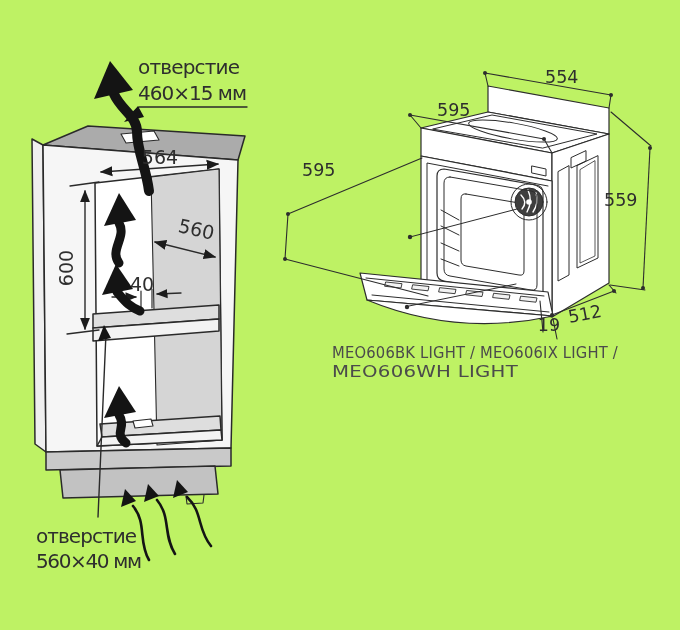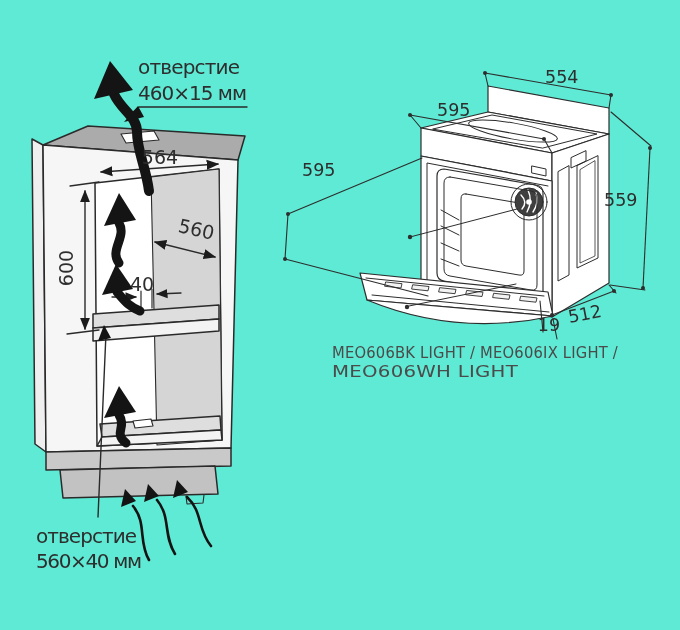--- a/index.html
+++ b/index.html
@@ -1,16 +1,16 @@
 <!DOCTYPE html>
 <html><head>
 <meta charset="utf-8">
 <style>
   html,body{margin:0;padding:0;background:#ffffff;}
-  #stage{position:relative;width:680px;height:630px;background:#5eead4;overflow:hidden;
+  #stage{position:relative;width:680px;height:630px;background:#bef264;overflow:hidden;
          font-family:"DejaVu Sans",sans-serif;}
   svg{position:absolute;left:0;top:0;}
   text{font-family:"DejaVu Sans",sans-serif;}
   .lbl{font-size:20px;}
   .dim{font-size:19px;}
   .dimr{font-size:17.5px;}
   .cap{font-size:15px;font-weight:500;letter-spacing:.2px;}
 </style>
 </head>
 <body>

